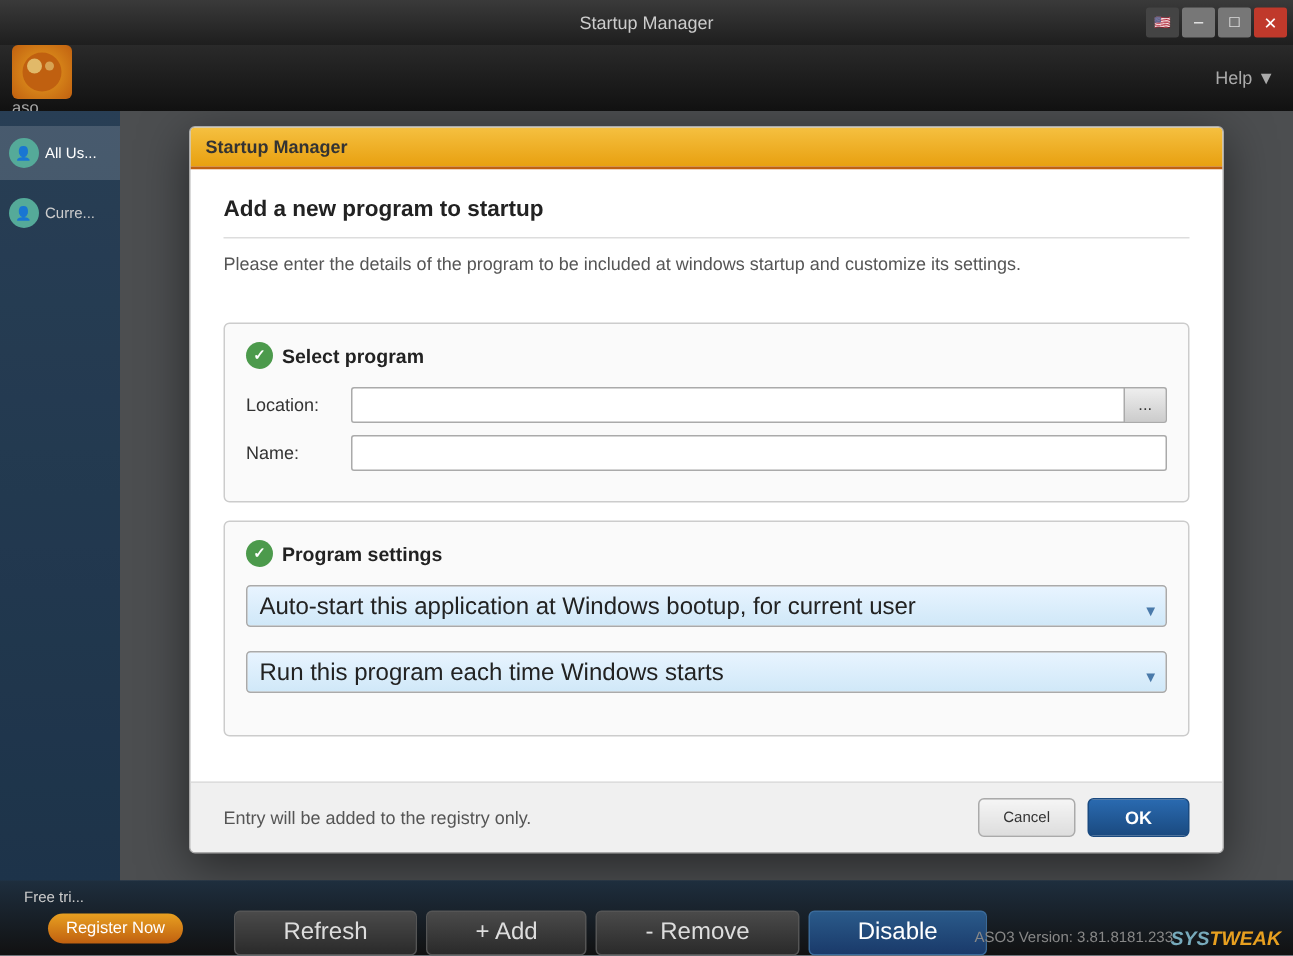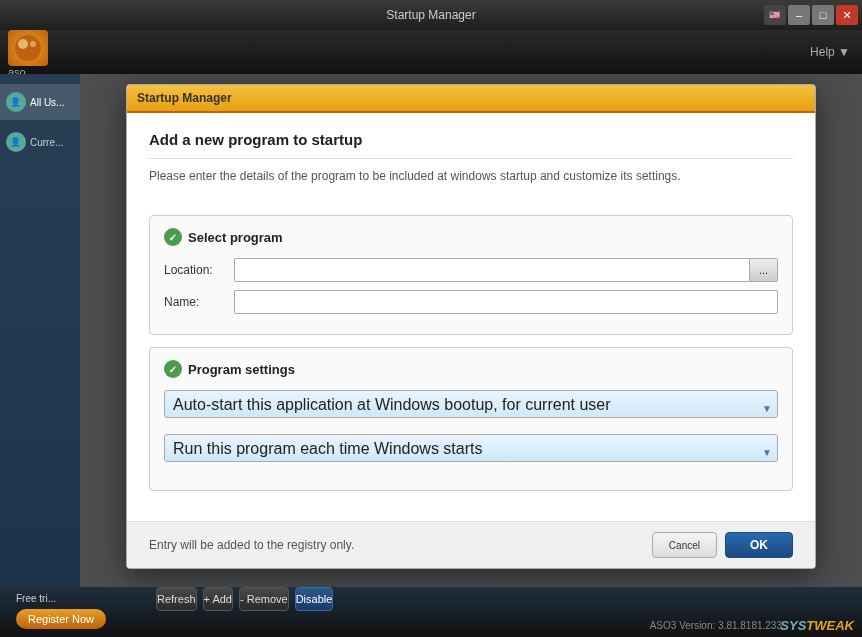--- a/index.html
+++ b/index.html
@@ -161,58 +161,58 @@
       inset: 0;
       background: rgba(0,0,0,0.4);
       z-index: 1;
     }
 
     
     .bottom-toolbar {
       height: 50px;
       background: linear-gradient(to bottom, #1e2e3e, #111);
       display: flex;
-      align-items: flex-start;
+      align-items: flex-end;
       padding: 0 16px;
       gap: 8px;
       position: relative;
     }
     .free-trial-text {
       color: #ccc;
       font-size: 10px;
       position: absolute;
       left: 16px;
       top: 6px;
     }
     .register-btn {
       background: linear-gradient(to bottom, #e8a020, #c06010);
       color: #fff;
       border: none;
       border-radius: 12px;
       padding: 4px 12px;
       font-size: 11px;
       cursor: pointer;
       position: absolute;
-      left: 16px;
+      left: 32px;
       top: 22px;
     }
     .toolbar-center {
       display: flex;
       align-items: center;
       gap: 6px;
       margin: 0 auto;
       margin-left: 140px;
     }
     .toolbar-btn {
       background: linear-gradient(to bottom, #4a4a4a, #2a2a2a);
       color: #ddd;
       border: 1px solid #555;
       border-radius: 4px;
-      padding: 5px 0;
-      font-size: 11px;
+      padding: 5px 32px;
+      font-size: 16px;
       cursor: pointer;
     }
     .toolbar-btn.primary {
       background: linear-gradient(to bottom, #2a5a8a, #1a3a6a);
       border-color: #3a6a9a;
       color: #fff;
     }
     .version-text {
       position: absolute;
       right: 80px;

